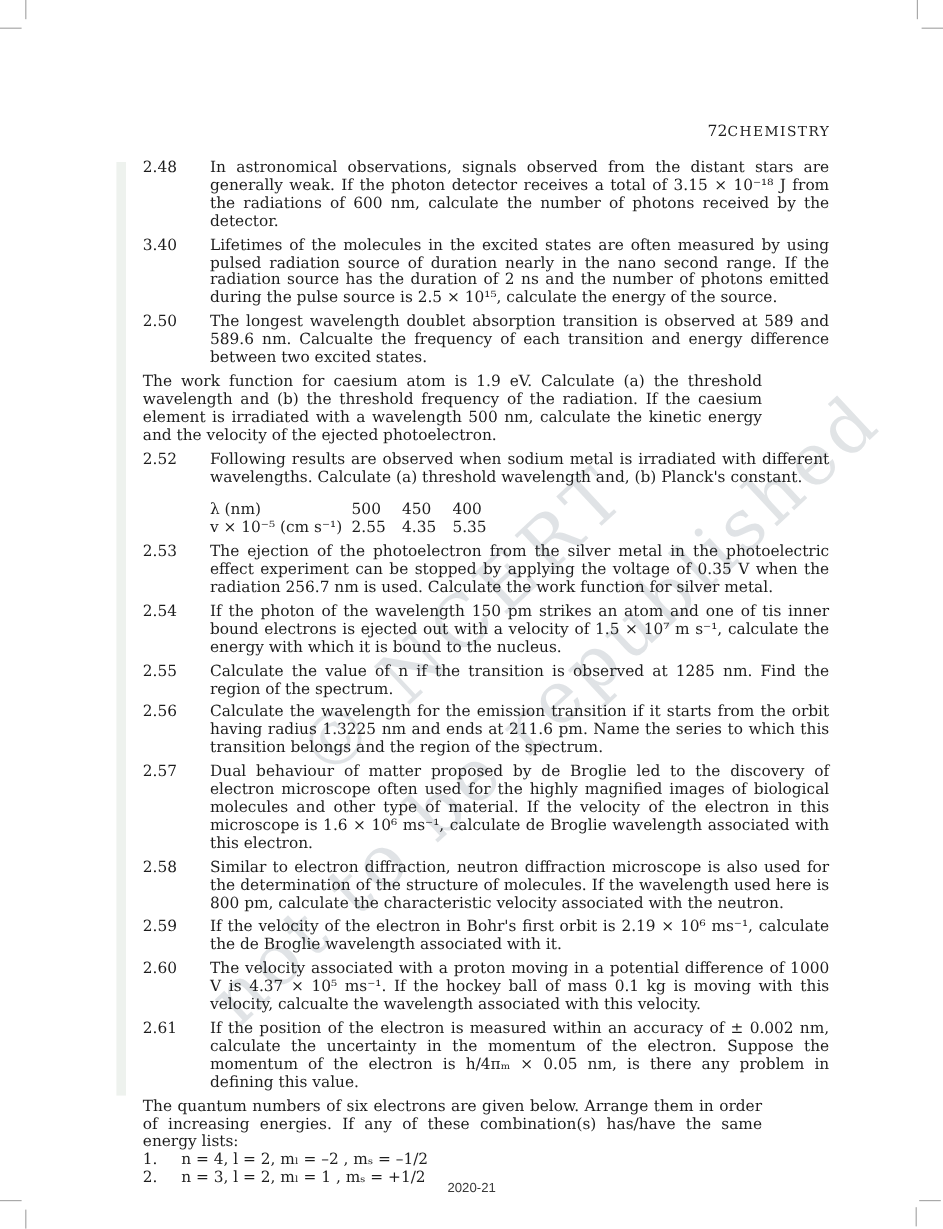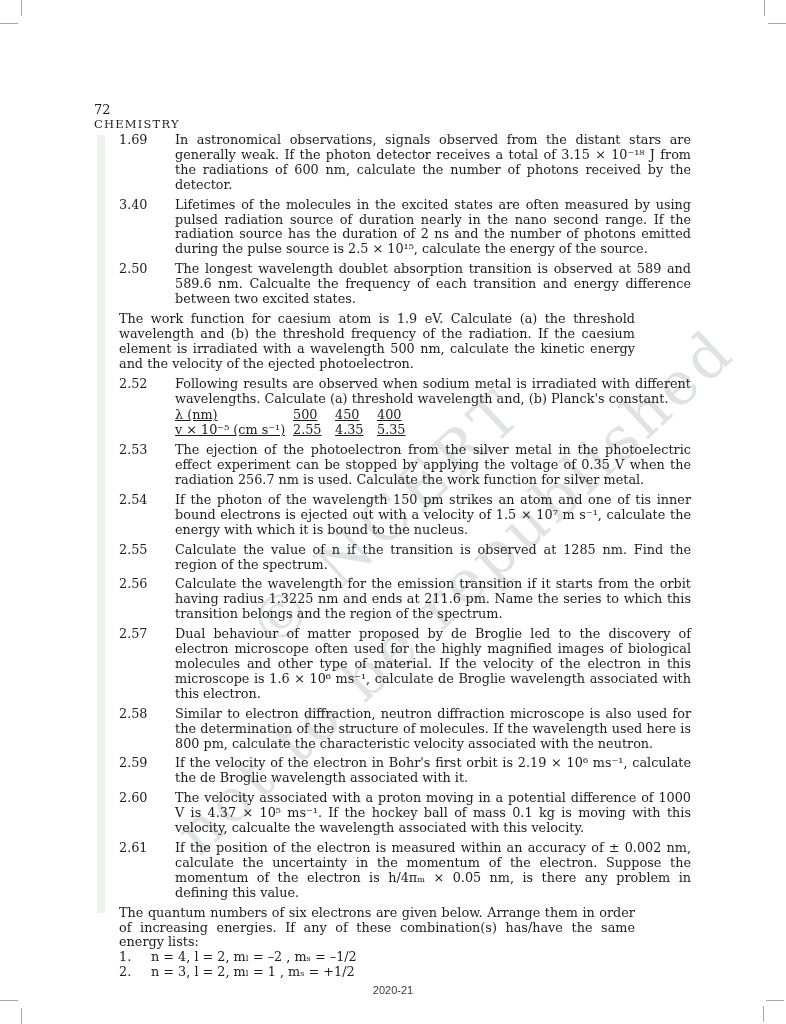--- a/index.html
+++ b/index.html
@@ -23,31 +23,31 @@
     position:absolute;left:20px;top:455px;width:800px;
     transform:rotate(-43deg);transform-origin:center center;
     text-align:center;color:#cdd2d6;opacity:.6;pointer-events:none;
     font-family:"DejaVu Serif","DejaVu Sans",serif;
   }
   .watermark .wl1{font-size:60px;letter-spacing:6px;line-height:100px;}
   .watermark .wl2{font-size:60px;letter-spacing:4px;line-height:100px;white-space:nowrap;}
 
   
   .header{position:absolute;top:102px;left:94px;width:598px;display:flex;
-          justify-content:flex-end;align-items:baseline;flex-direction:column;}
+          justify-content:flex-end;align-items:baseline;}
   .pageno{font-size:13px;}
   .running-head{font-size:11.5px;letter-spacing:1.2px;}
 
   
   .content{position:absolute;left:119px;top:133px;width:572px;}
   .prob{display:flex;margin-bottom:5px;}
   .pnum{flex:0 0 56px;width:56px;font-size:12.8px;line-height:14.9px;}
   .pbody{width:516px;font-size:12.8px;line-height:14.9px;text-align:justify;}
   .pbody .para{text-align:justify;}
-  .ptable{margin-top:2px;text-decoration:underline;}
+  .ptable{margin-top:12px;}
   .trow{display:flex;text-align:left;}
   .tlabel{width:118px;}
   .tval{width:42px;}
   .plist{text-align:left;}
   .litem{display:flex;}
   .lidx{width:32px;}
 
   
   .footer{position:absolute;top:984px;left:0;width:786px;text-align:center;
           font-family:"Liberation Sans",sans-serif;font-size:11px;color:#3a3a3a;}
@@ -74,21 +74,21 @@
   </div>
 
   <div class="header">
     <span class="pageno">72</span>
     <span class="running-head">CHEMISTRY</span>
   </div>
 
   <div class="content">
 
     <div class="prob">
-      <div class="pnum">1.69</div>
+      <div class="pnum">2.48</div>
       <div class="pbody">In astronomical observations, signals observed from the distant stars are generally weak. If the photon detector receives a total of 3.15 × 10⁻¹⁸ J from the radiations of 600 nm, calculate the number of photons received by the detector.</div>
     </div>
 
     <div class="prob">
       <div class="pnum">3.40</div>
       <div class="pbody">Lifetimes of the molecules in the excited states are often measured by using pulsed radiation source of duration nearly in the nano second range. If the radiation source has the duration of 2 ns and the number of photons emitted during the pulse source is 2.5 × 10¹⁵, calculate the energy of the source.</div>
     </div>
 
     <div class="prob">
       <div class="pnum">2.50</div>

